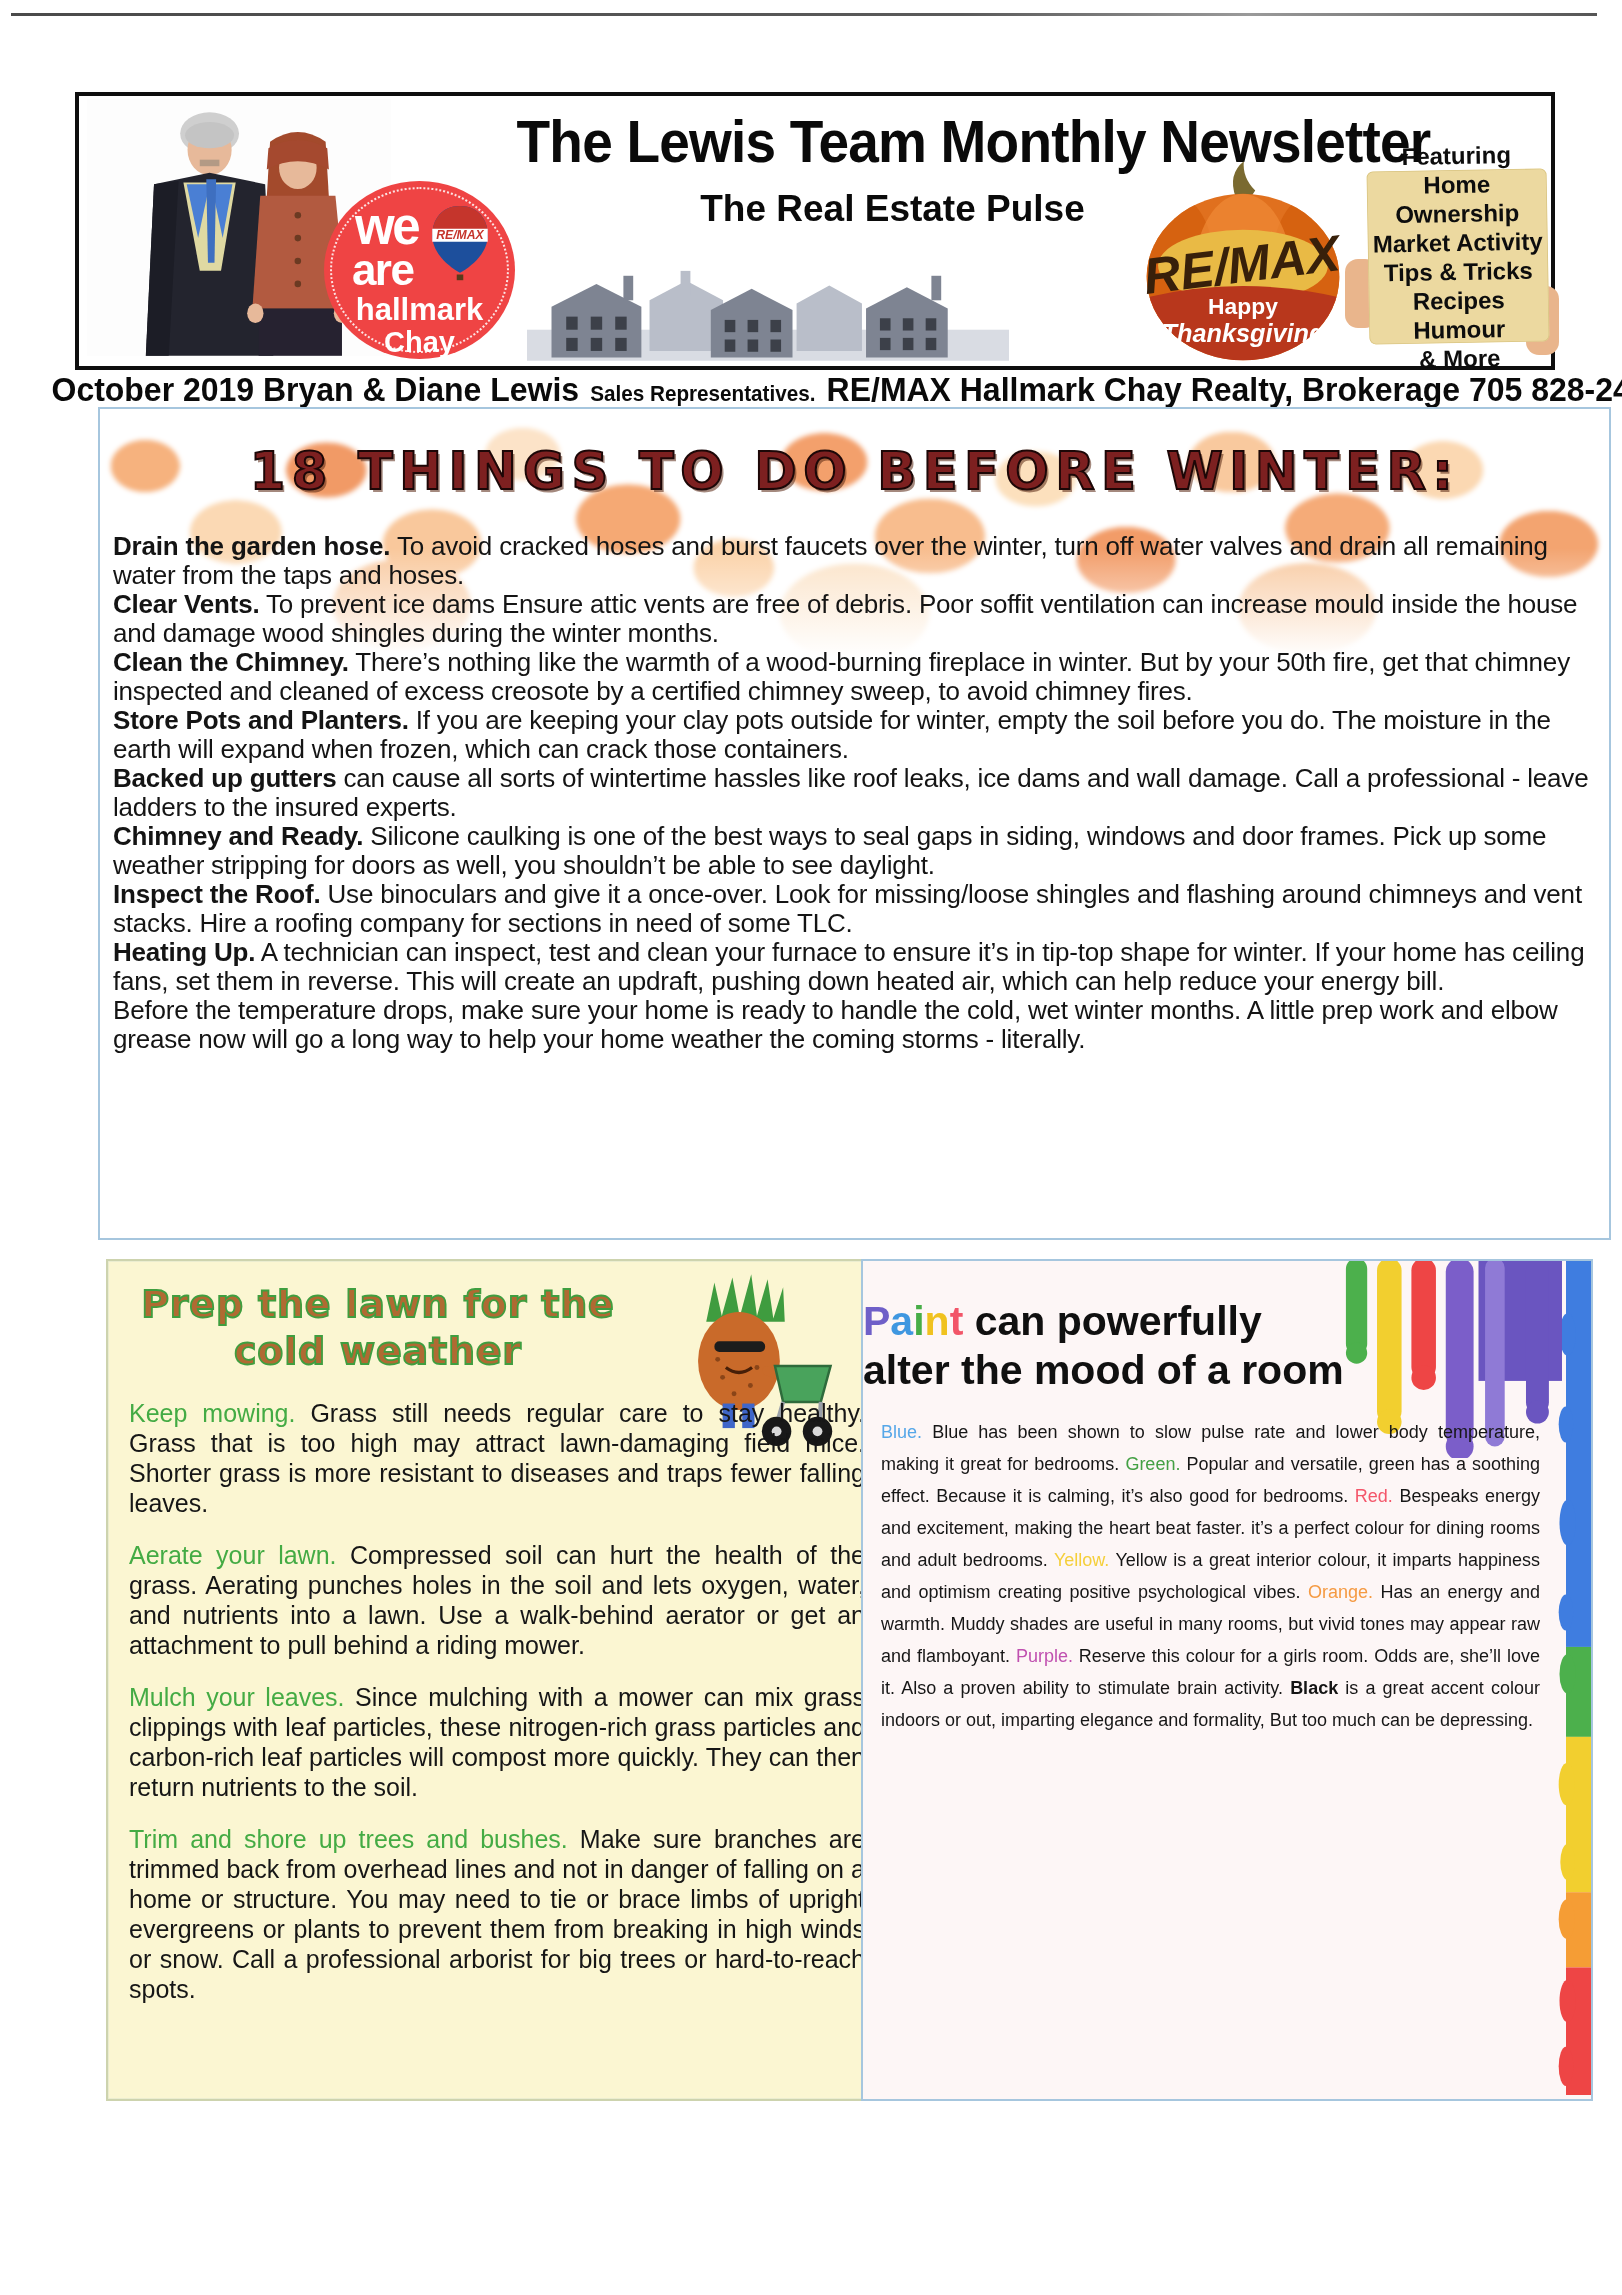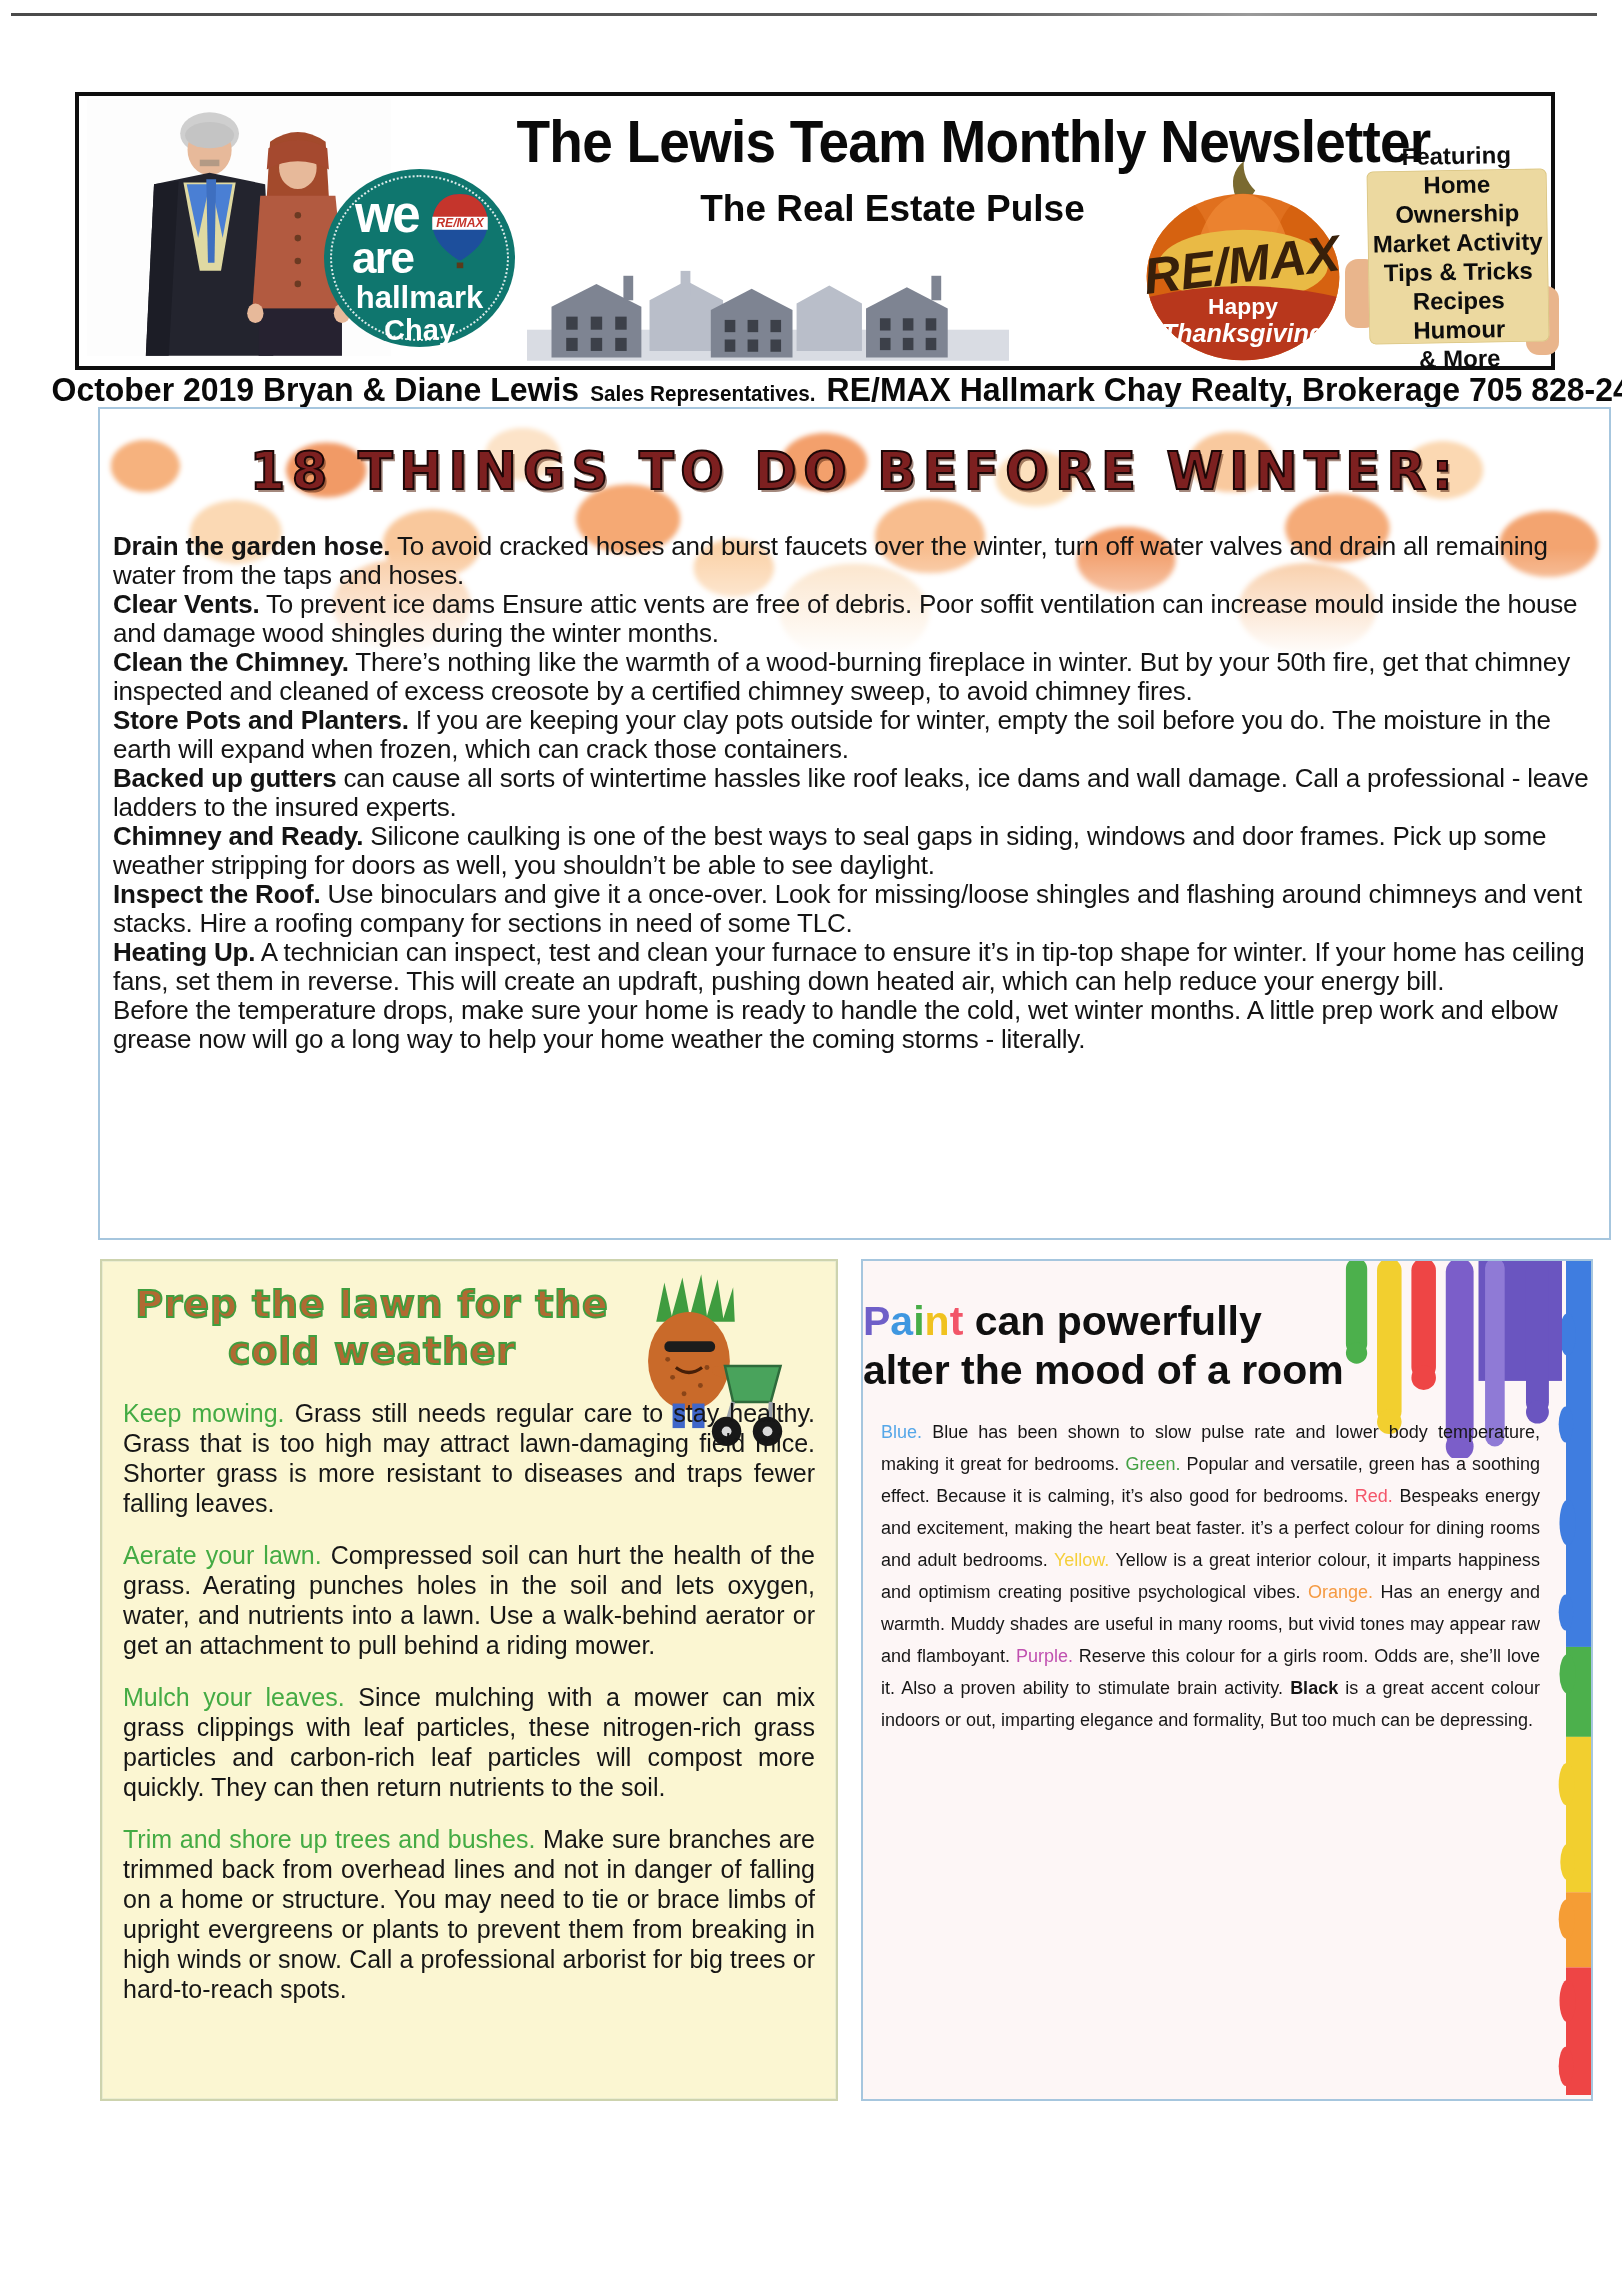--- a/index.html
+++ b/index.html
@@ -9,22 +9,22 @@
         background:linear-gradient(to right,#4a4a4a 0%,#5a5a5a 60%,#9a9a9a 78%,#555 100%);}
 
   
   .header-box{position:absolute;left:75px;top:92px;width:1472px;height:270px;
         border:4.9px solid #0e0e0e;background:#fff;}
   .couple{position:absolute;left:8.2px;top:3.3px;width:304px;height:257px;}
   .hdr-title{position:absolute;left:327px;top:13px;width:1135px;text-align:center;
         font-size:55px;font-weight:bold;color:#0a0a0a;letter-spacing:-0.8px;transform:scaleY(1.08);}
   .hdr-subtitle{position:absolute;left:327px;top:92px;width:973px;text-align:center;
         font-size:37px;font-weight:bold;color:#0a0a0a;}
-  .logo{position:absolute;left:245px;top:73px;width:191px;height:178px;border-radius:50%;
-        background:#0f766e;}
+  .logo{position:absolute;left:245px;top:85px;width:191px;height:178px;border-radius:50%;
+        background:#ef4444;}
   .logo::after{content:"";position:absolute;inset:5.7px;border:2.5px dotted rgba(255,255,255,.85);border-radius:50%;}
   .logo-txt{position:absolute;left:0;top:19.6px;width:100%;text-align:center;color:#fff;font-weight:bold;line-height:1;}
   .logo-we{font-size:51px;letter-spacing:-2.5px;text-align:left;padding-left:31px;}
   .logo-are{font-size:44px;letter-spacing:-1.6px;text-align:left;padding-left:28px;margin-top:-3.3px;}
   .logo-hallmark{font-size:31px;margin-top:1.6px;}
   .logo-chay{font-size:29px;margin-top:3.3px;}
   .balloon{position:absolute;left:105px;top:23px;width:62px;height:79px;}
   .houses{position:absolute;left:448px;top:173px;width:482px;height:92px;}
   .pumpkin{position:absolute;left:1057px;top:57px;width:214px;height:209px;}
   .sign{position:absolute;left:1266px;top:67px;width:204px;height:200px;}
@@ -72,22 +72,22 @@
   .winter-title{position:absolute;left:0;top:33px;width:100%;text-align:center;
         font-family:"DejaVu Sans",sans-serif;font-size:51px;font-weight:bold;color:#7d2020;
         letter-spacing:6.5px;-webkit-text-stroke:2px #1c0707;
         text-shadow:2.5px 2.5px 0 rgba(90,40,20,.55);}
   .winter-body{position:absolute;left:13px;right:13px;top:123px;font-size:26px;line-height:29px;
         color:#141414;letter-spacing:-0.2px;}
   .winter-body p{margin:0;}
   .w-lead{font-weight:bold;}
 
   
-  .lawn-box{position:absolute;left:100px;top:1259px;width:734px;height:838px;background:#fbf6d2;
-        border:2.5px solid #cdd3ae;box-shadow:inset 0 0 0 0.8px #e6eacf;overflow:hidden;}
+  .lawn-box{position:absolute;left:106px;top:1259px;width:734px;height:838px;background:#fbf6d2;
+        border:2.5px solid #cdd3ae;box-shadow:inset 0 0 0 0.8px #e6eacf;overflow:hidden;padding-left:44px;}
   .lawn-title{position:absolute;left:16.4px;top:19.6px;width:507px;text-align:center;
         font-family:"DejaVu Sans",sans-serif;font-size:38px;font-weight:bold;line-height:47px;
         color:#b06a32;-webkit-text-stroke:1.8px #3f9e3f;letter-spacing:0.8px;}
   .lawn-char{position:absolute;right:43px;top:9.8px;width:168px;height:180px;}
   .lawn-body{position:absolute;left:21px;right:21px;top:137px;font-size:25px;line-height:30px;
         text-align:justify;color:#161616;}
   .lawn-body p{margin:0 0 22px 0;}
   .g-lead{color:#44ab44;}
 
   

